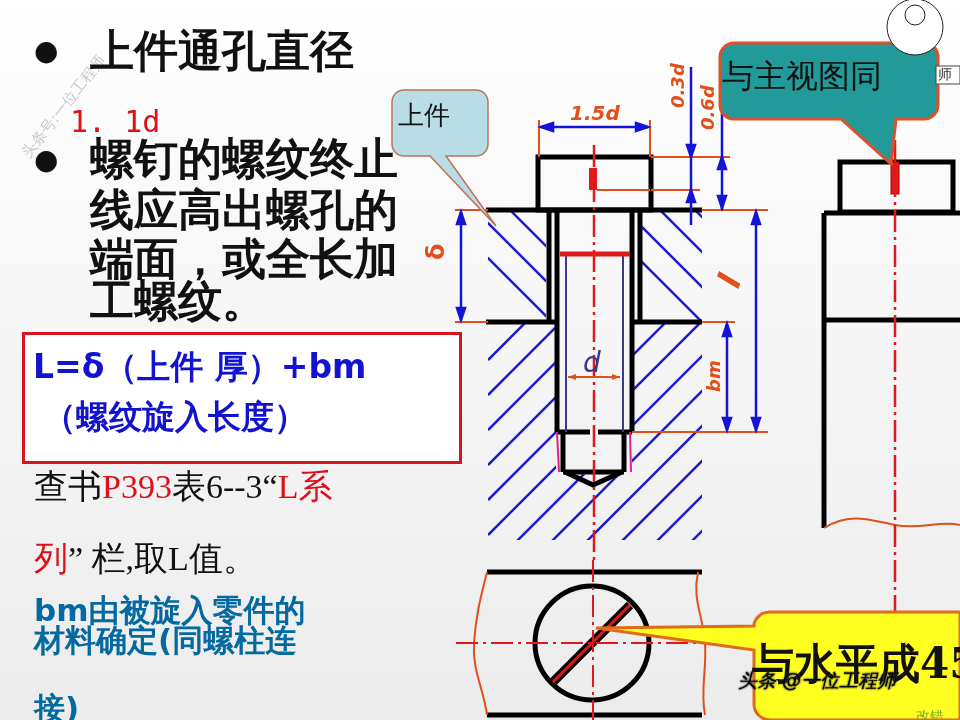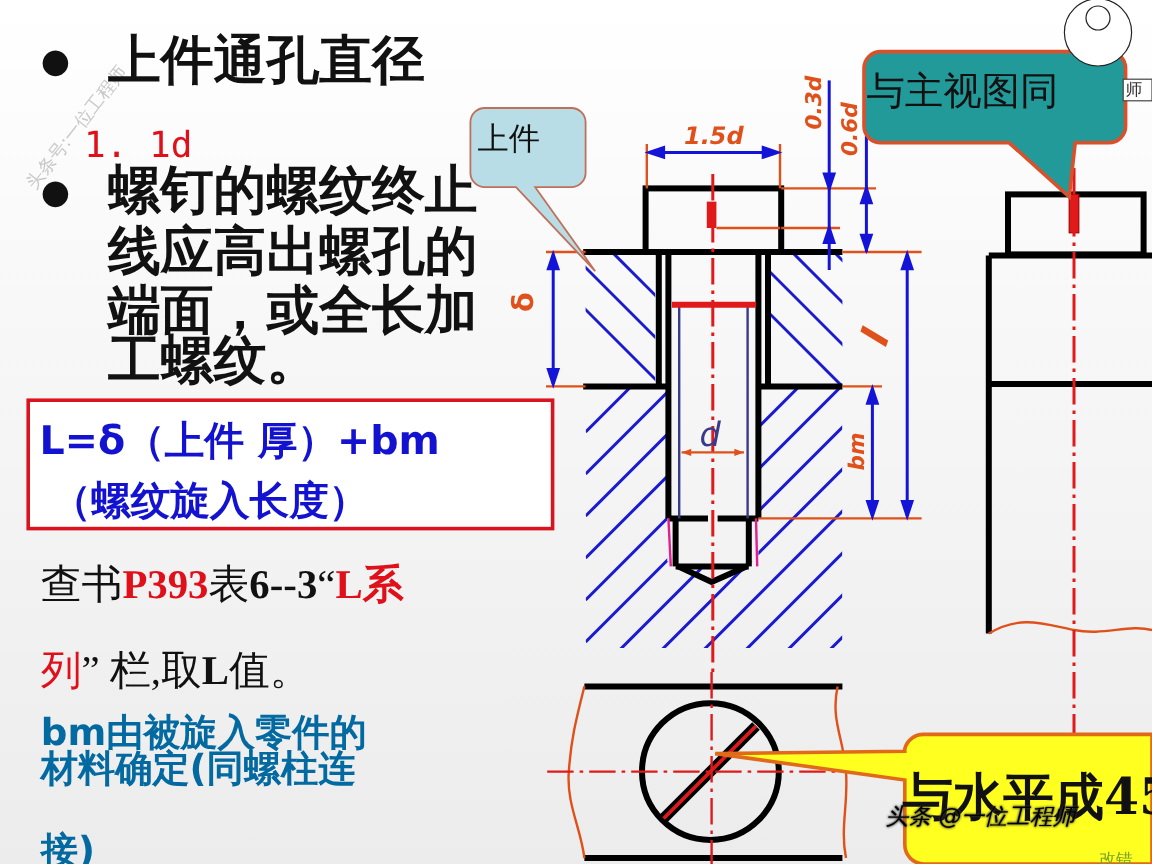--- a/index.html
+++ b/index.html
@@ -3,25 +3,25 @@
 <meta charset="utf-8">
 <style>
   html,body{margin:0;padding:0;}
   body{width:960px;height:720px;overflow:hidden;position:relative;
        background:linear-gradient(#ffffff 0%,#f7f7f7 40%,#ececec 100%);
        font-family:"DejaVu Sans","Liberation Sans",sans-serif;}
   .abs{position:absolute;}
   .bullet-dot{position:absolute;left:34px;font-size:28px;color:#111;}
   .blk{color:#111;font-weight:bold;font-size:44px;line-height:38px;margin-left:20px;}
   .red{color:#e0101a;}
-  .formula-box{position:absolute;left:22px;top:332px;width:440px;height:110px;border:3px solid #d8141e;background:#fff;box-sizing:border-box;text-align:right;}
+  .formula-box{position:absolute;left:22px;top:332px;width:440px;height:132px;border:3px solid #d8141e;background:#fff;box-sizing:border-box;text-align:right;}
   .formula-line{position:absolute;color:#1212d0;font-weight:bold;font-size:33px;white-space:nowrap;}
   .serif{font-family:"Liberation Serif","DejaVu Serif",serif;}
   .lookup{position:absolute;left:34px;font-size:34px;color:#111;white-space:nowrap;}
-  .lookup b{font-weight:bold;text-align:center;}
+  .lookup b{font-weight:normal;text-align:center;}
   .note-red{position:absolute;left:34px;color:#0369a1;font-weight:bold;font-size:31px;white-space:nowrap;}
   .watermark{position:absolute;font-size:15px;color:#c8c8c8;transform:rotate(-52deg);transform-origin:left top;white-space:nowrap;}
   .callout-text{position:absolute;font-size:38px;color:#111;white-space:nowrap;}
   .footer-wm{position:absolute;left:738px;top:668px;font-size:19px;color:#000000;text-shadow:0 0 2px #333,0 0 2px #333;white-space:nowrap;font-style:italic;}
 </style>
 </head>
 <body>
 
 <div class="watermark" style="left:18px;top:150px;">头条号:一位工程师</div>
 

